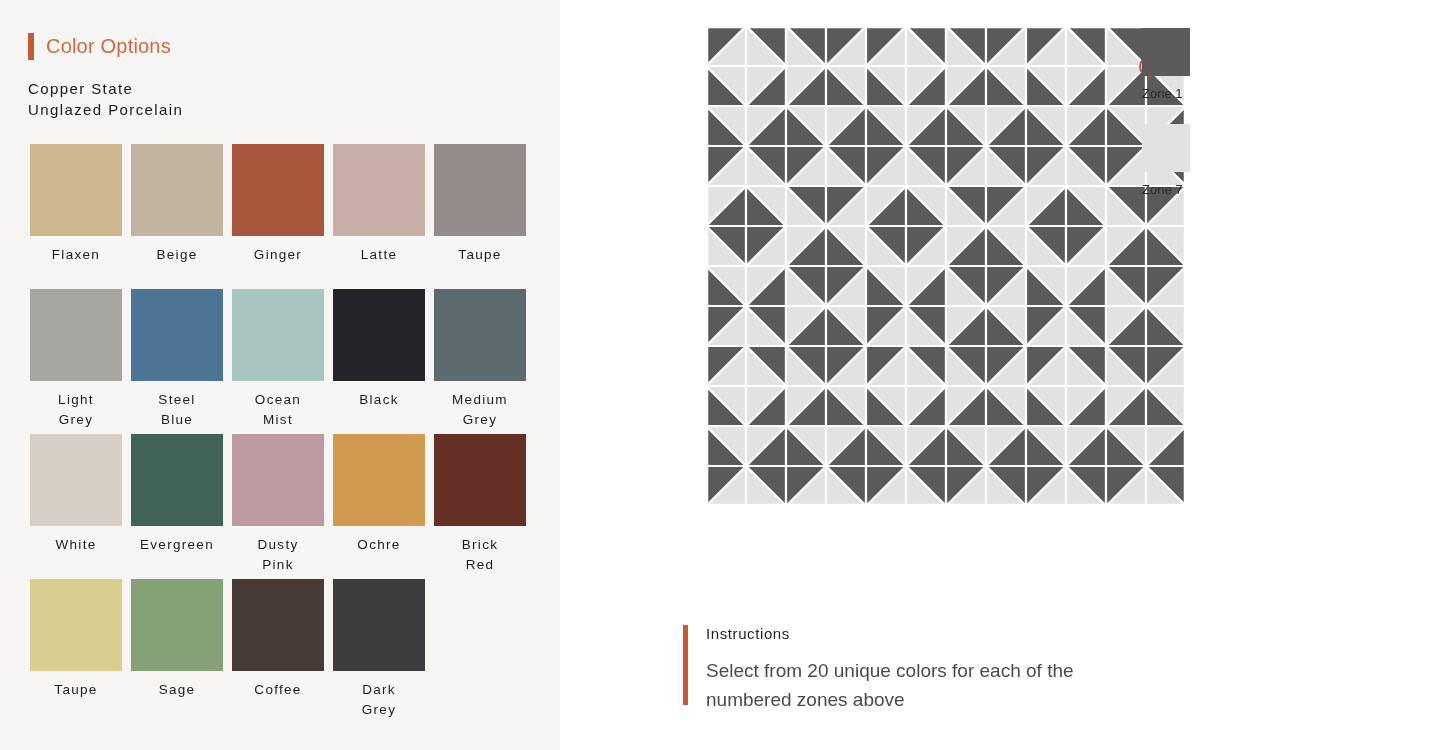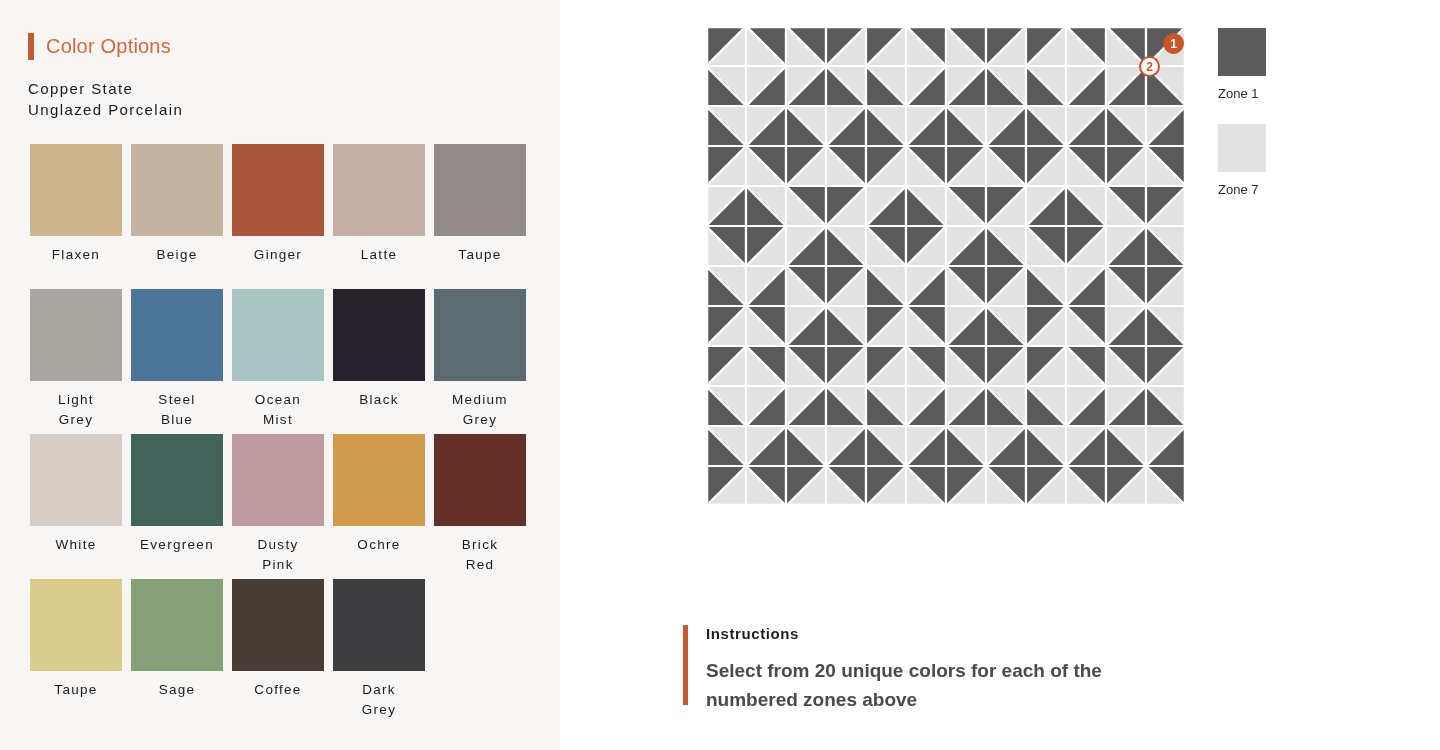--- a/index.html
+++ b/index.html
@@ -125,21 +125,21 @@
     left: 433px;
     top: 30px;
     background: #ffffff;
     color: #c9542a;
     border: 2px solid #c9542a;
   }
 
   
   #zone-legend {
     position: absolute;
-    left: 1218px;
+    left: 1142px;
     top: 28px;
     width: 120px;
   }
   .legend-item { margin-bottom: 23px; }
   .legend-chip {
     width: 48px;
     height: 48px;
     display: block;
   }
   .legend-label {
@@ -149,21 +149,20 @@
     margin-top: 10px;
     font-family: "Liberation Sans", sans-serif;
   }
 
   
   #instructions-block {
     position: absolute;
     left: 683px;
     top: 625px;
     display: flex;
-    font-weight: bold;
   }
   #instructions-accent-bar {
     width: 5px;
     height: 80px;
     background: #c45a33;
     margin-right: 18px;
     flex: none;
   }
   #instructions-heading {
     font-size: 15px;

